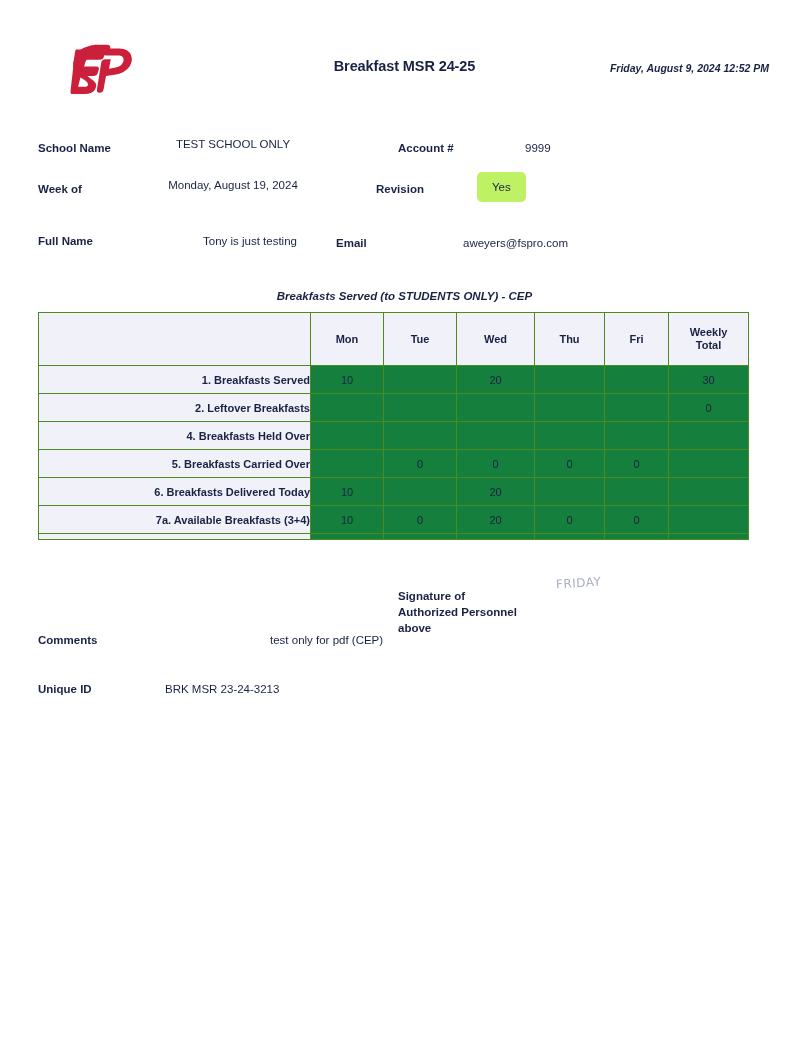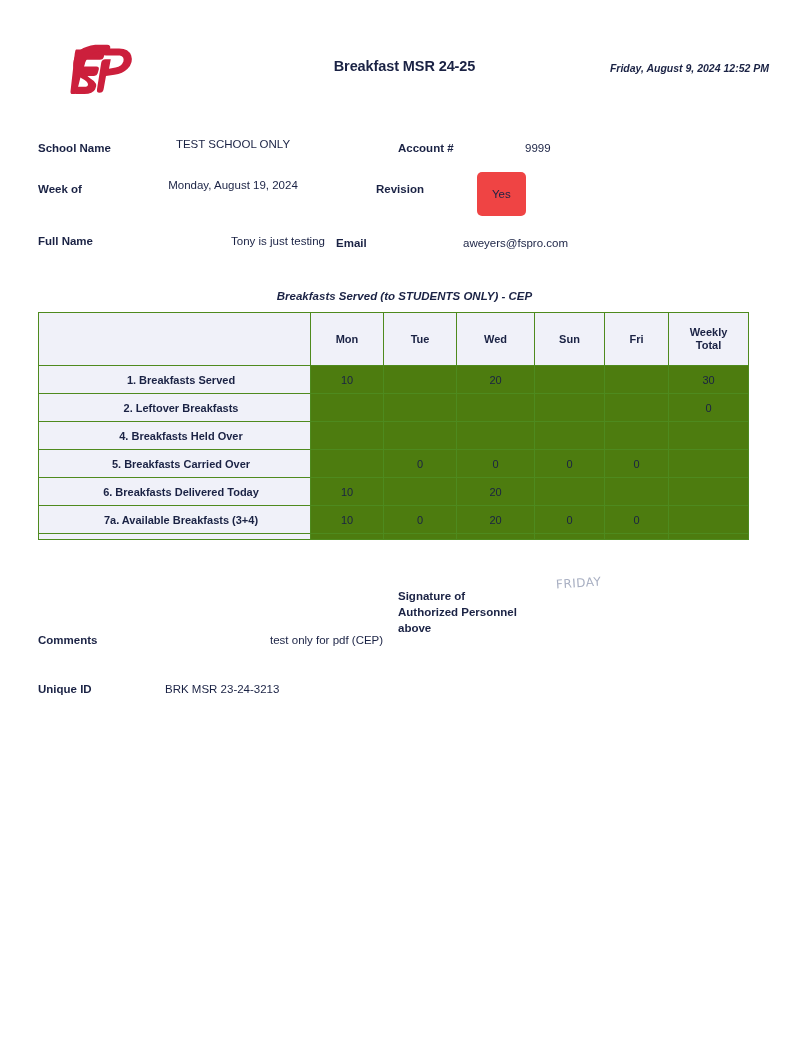--- a/index.html
+++ b/index.html
@@ -69,25 +69,25 @@
   }
   .c1-label { left: 0; top: 4px; }
   .c2-label { left: 360px; top: 4px; }
   .c2-value { left: 487px; top: 4px; }
 
   .value-center { text-align: center; width: 170px; left: 110px; }
 
   .badge {
     position: absolute;
     left: 439px; top: -7px;
-    background: #ef4444;
+    background: #bef264;
     color: #1a2244;
     font-size: 11.5px;
     border-radius: 5px;
-    padding: 15px 15px;
+    padding: 8px 15px;
     display: inline-block;
     line-height: 14px;
   }
 
   
   .section-heading {
     margin: 18px 38px 0 38px;
     font-size: 11.5px;
     font-weight: bold;
     font-style: italic;
@@ -118,27 +118,27 @@
     font-weight: bold;
     text-align: center;
     height: 53px;
     line-height: 13px;
     vertical-align: middle;
   }
   table.msr thead th.blank-head { background: #f0f1f9; }
   table.msr tbody td.rowlabel {
     background: #f0f1f9;
     font-weight: bold;
-    text-align: center;
+    text-align: right;
     padding-left: 13px;
     height: 28px;
     vertical-align: middle;
   }
   table.msr tbody td.datacell {
-    background: #4d7c0f;
+    background: #15803d;
     text-align: center;
     height: 28px;
     vertical-align: middle;
     font-weight: normal;
   }
   table.msr tr.clipped td { height: 6px; }
   table.msr tr.clipped td.rowlabel,
   table.msr tr.clipped td.datacell { font-size: 0; line-height: 0; }
 
   
@@ -216,21 +216,21 @@
 
     <div class="meta-row tall">
       <span class="m-label c1-label">Week of</span>
       <span class="m-value value-center">Monday, August 19, 2024</span>
       <span class="m-label" style="left:298px; top:4px;margin-left:40px;">Revision</span>
       <span class="badge">Yes</span>
     </div>
 
     <div class="meta-row">
       <span class="m-label c1-label">Full Name</span>
-      <span class="m-value" style="left:165px; top:4px;margin-left:28px;">Tony is just testing</span>
+      <span class="m-value" style="left:165px; top:4px;">Tony is just testing</span>
       <span class="m-label" style="left:298px; top:6px;">Email</span>
       <span class="m-value" style="left:425px; top:6px;">aweyers@fspro.com</span>
     </div>
 
   </div>
 
   <div class="section-heading">Breakfasts Served (to STUDENTS ONLY) - CEP</div>
 
   <div class="table-wrap">
     <table class="msr">
@@ -242,21 +242,21 @@
         <col style="width:70px">
         <col style="width:64px">
         <col style="width:80px">
       </colgroup>
       <thead>
         <tr>
           <th class="blank-head"></th>
           <th>Mon</th>
           <th>Tue</th>
           <th>Wed</th>
-          <th>Sun</th>
+          <th>Thu</th>
           <th>Fri</th>
           <th>
             <span>Weekly</span><br>
             <span>Total</span>
           </th>
         </tr>
       </thead>
       <tbody>
         <tr>
           <td class="rowlabel">1. Breakfasts Served</td>

